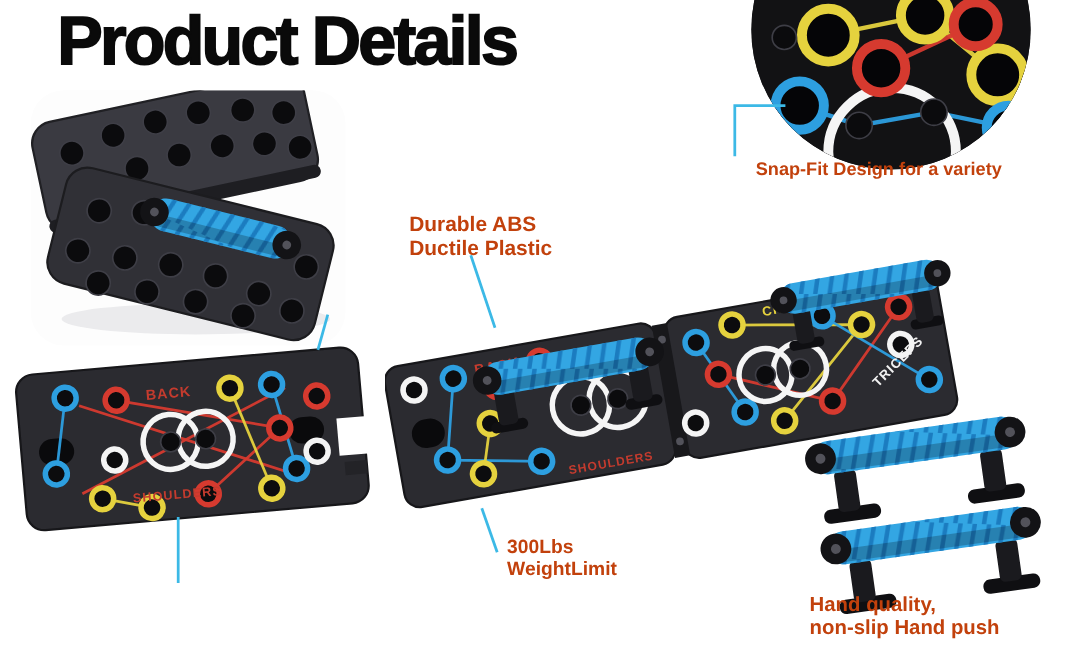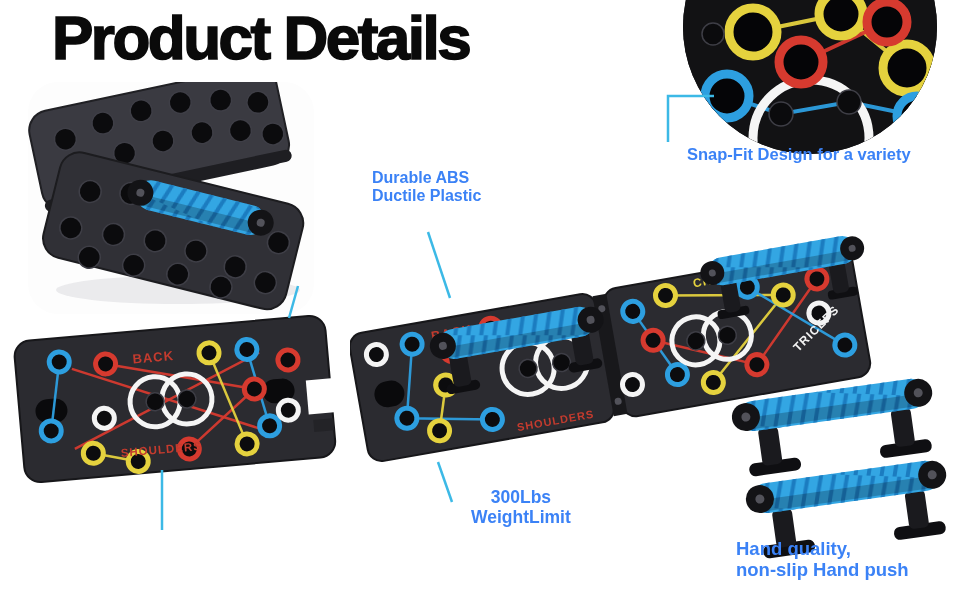--- a/index.html
+++ b/index.html
@@ -5,24 +5,24 @@
   html,body{margin:0;padding:0;background:#fff;}
   .canvas{position:relative;width:970px;height:588px;background:#ffffff;overflow:hidden;
           font-family:"Liberation Sans",sans-serif;color:#111;}
   .title{position:absolute;left:52px;top:2px;font-size:62px;font-weight:800;
          letter-spacing:-2.5px;color:#0a0a0a;-webkit-text-stroke:1.6px #0a0a0a;z-index:7;}
   .scene{position:absolute;z-index:2;}
   .photo-crop{position:absolute;left:28px;top:82px;width:286px;height:232px;border-radius:30px;
               overflow:hidden;background:#fdfdfd;z-index:2;}
   .inset-circle{position:absolute;left:683px;top:-100px;width:254px;height:254px;border-radius:50%;
                 overflow:hidden;background:#0e0e10;z-index:2;}
-  .callout{position:absolute;font-weight:bold;color:#3b82f6;z-index:8;line-height:1.14;}
-  .co-durable{left:372px;top:169px;font-size:16px;}
+  .callout{position:absolute;font-weight:bold;color:#c2410c;z-index:8;line-height:1.14;}
+  .co-durable{left:372px;top:194px;font-size:19px;}
   .co-snap{left:687px;top:145px;font-size:16.5px;}
-  .co-weight{left:471px;top:488px;font-size:17.5px;text-align:center;}
+  .co-weight{left:461px;top:488px;font-size:17.5px;}
   .co-fold{left:84px;top:532px;font-size:20.5px;}
   .co-grips{left:736px;top:538px;font-size:18.5px;}
   .lines-overlay{position:absolute;left:0;top:0;z-index:6;pointer-events:none;}
   
   .boardfill{fill:#2b2b30;stroke:#17171a;stroke-width:2;}
   .hinge{fill:#18181b;}
   .slot{fill:#0a0a0c;}
   .ring{fill:#0c0c0e;stroke-width:5;}
   .ring-red{stroke:#d63a2f;} .ring-yellow{stroke:#e5d23e;}
   .ring-blue{stroke:#2d9fe0;} .ring-white{stroke:#f4f4f4;}

